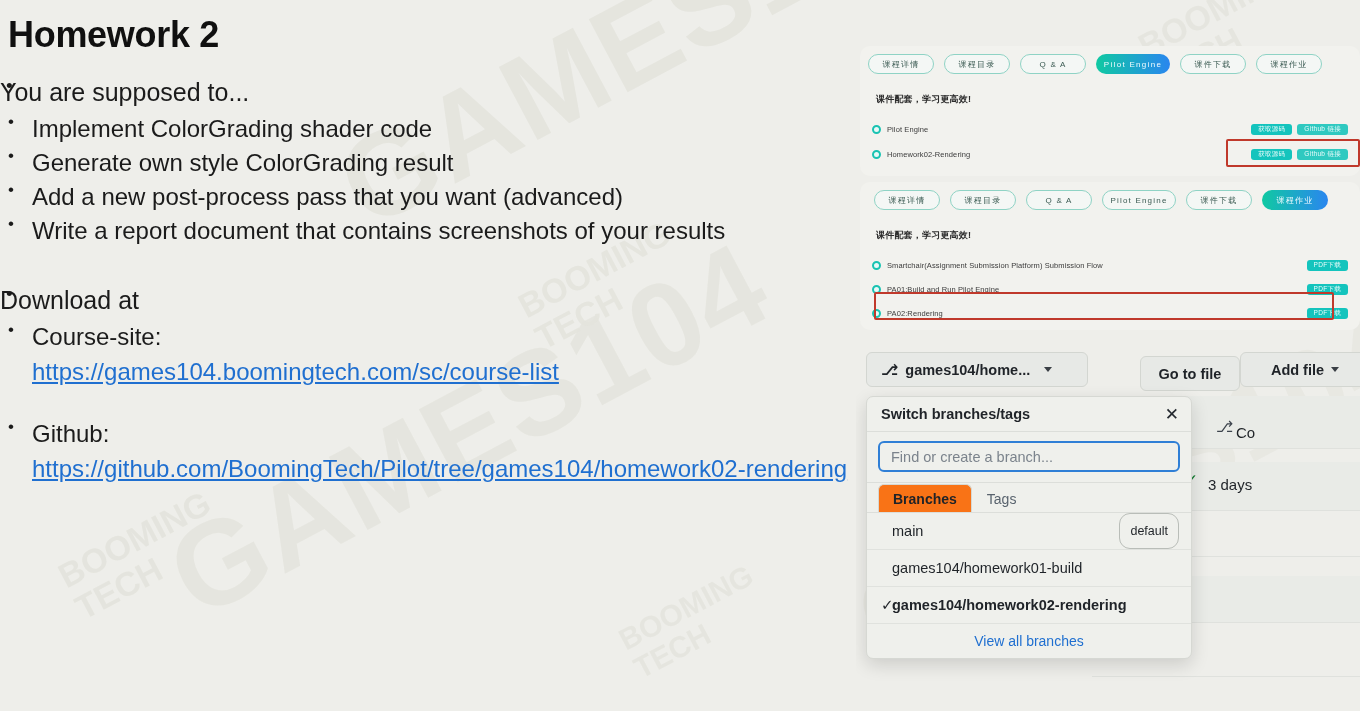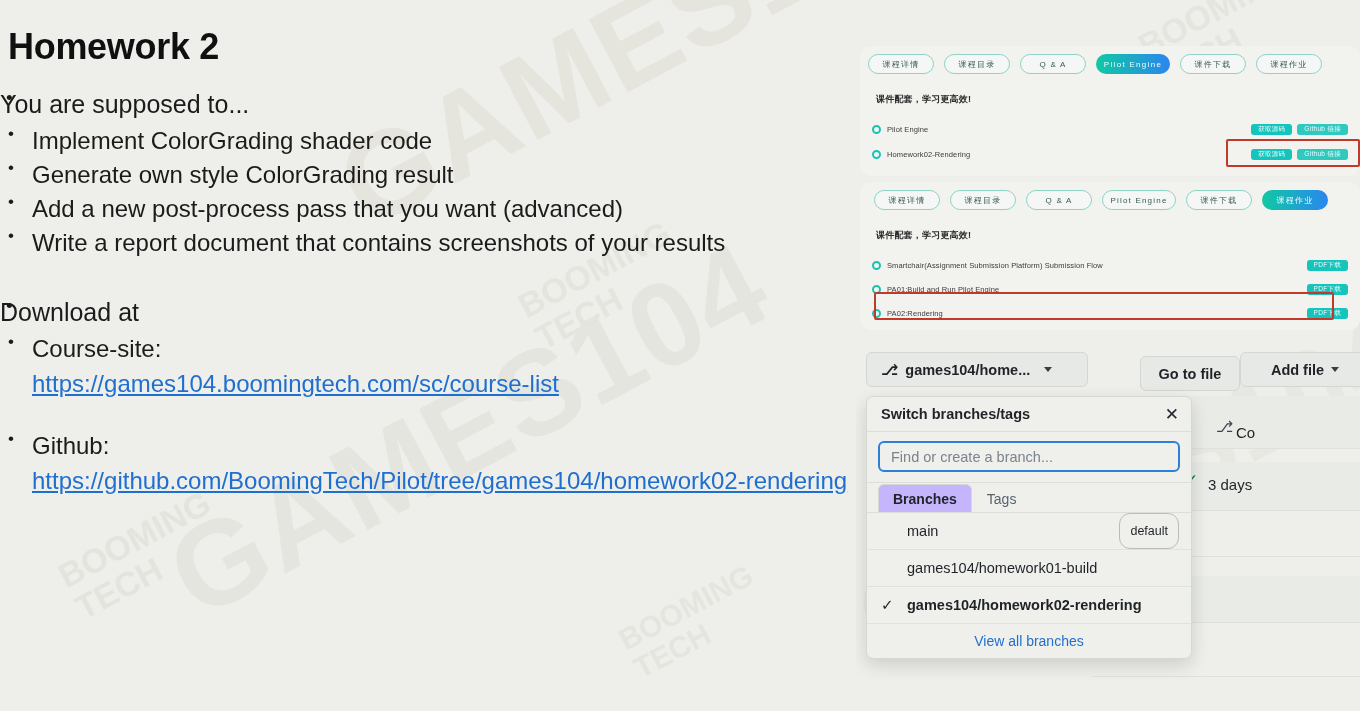--- a/index.html
+++ b/index.html
@@ -18,21 +18,21 @@
   }
   .wm.g1{left:310px;top:-30px;font-size:120px;transform:rotate(-28deg);letter-spacing:2px;opacity:.85;}
   .wm.g2{left:140px;top:360px;font-size:120px;transform:rotate(-28deg);letter-spacing:2px;opacity:.8;}
   .wm.g3{left:830px;top:420px;font-size:110px;transform:rotate(-28deg);letter-spacing:2px;opacity:.55;}
   .wm.b1{left:60px;top:520px;font-size:34px;transform:rotate(-28deg);line-height:1.05;opacity:.9;}
   .wm.b2{left:520px;top:250px;font-size:34px;transform:rotate(-28deg);line-height:1.05;opacity:.85;}
   .wm.b3{left:620px;top:590px;font-size:30px;transform:rotate(-28deg);line-height:1.05;opacity:.8;}
   .wm.b4{left:1140px;top:-10px;font-size:34px;transform:rotate(-28deg);line-height:1.05;opacity:.8;}
 
   
-  .slide-left{position:absolute;left:0;top:12px;width:880px;height:601px;z-index:5;}
+  .slide-left{position:absolute;left:0;top:0;width:880px;height:601px;z-index:5;}
   h1.title{
     position:absolute;left:8px;top:14px;margin:0;
     font-size:36px;font-weight:700;letter-spacing:-.3px;color:#101010;
   }
   ul.l1{list-style:none;margin:0;padding:0;position:absolute;left:0;top:76px;width:880px;}
   li.b-l1{
     position:relative;font-size:25px;line-height:1.35;
     color:#1b1b1b;margin-bottom:2px;
   }
   li.b-l1 > .btxt{display:block;}
@@ -126,26 +126,26 @@
     background:#eff0ec;padding:0 11px;font-size:14.5px;color:#1f2328;outline:none;
     font-family:"Liberation Sans",sans-serif;
   }
   .pop-input::placeholder{color:#7b838c;}
   .pop-tabs{display:flex;padding:0 11px;border-bottom:1px solid #dcdeda;height:29px;align-items:flex-end;}
   .ptab{
     padding:0 14px;height:27px;display:flex;align-items:center;font-size:14px;color:#59636e;
     cursor:pointer;border:1px solid transparent;border-bottom:none;
     border-top-left-radius:6px;border-top-right-radius:6px;
   }
-  .ptab.sel{background:#c4b5fd;border-color:#d6d8d3;color:#1f2328;font-weight:700;}
+  .ptab.sel{background:#f97316;border-color:#d6d8d3;color:#1f2328;font-weight:700;}
   .branch-item{
     height:36px;display:flex;align-items:center;padding:0 12px 0 14px;
     border-bottom:1px solid #e0e2de;font-size:14.5px;color:#1f2328;cursor:pointer;position:relative;
   }
-  .branch-item .bname{margin-left:26px;}
+  .branch-item .bname{margin-left:11px;}
   .branch-item.cur .bname{font-weight:700;}
   .tick{position:absolute;left:14px;font-size:15px;color:#1f2328;font-weight:700;}
   .defbadge{
     margin-left:auto;border:1px solid #b9bdb8;border-radius:11px;padding:10px 10px;
     font-size:12.5px;color:#1f2328;background:#eff0ec;
   }
   .viewall{
     height:34px;display:flex;align-items:center;justify-content:center;
     font-size:14px;color:#1f6fd0;cursor:pointer;
   }

